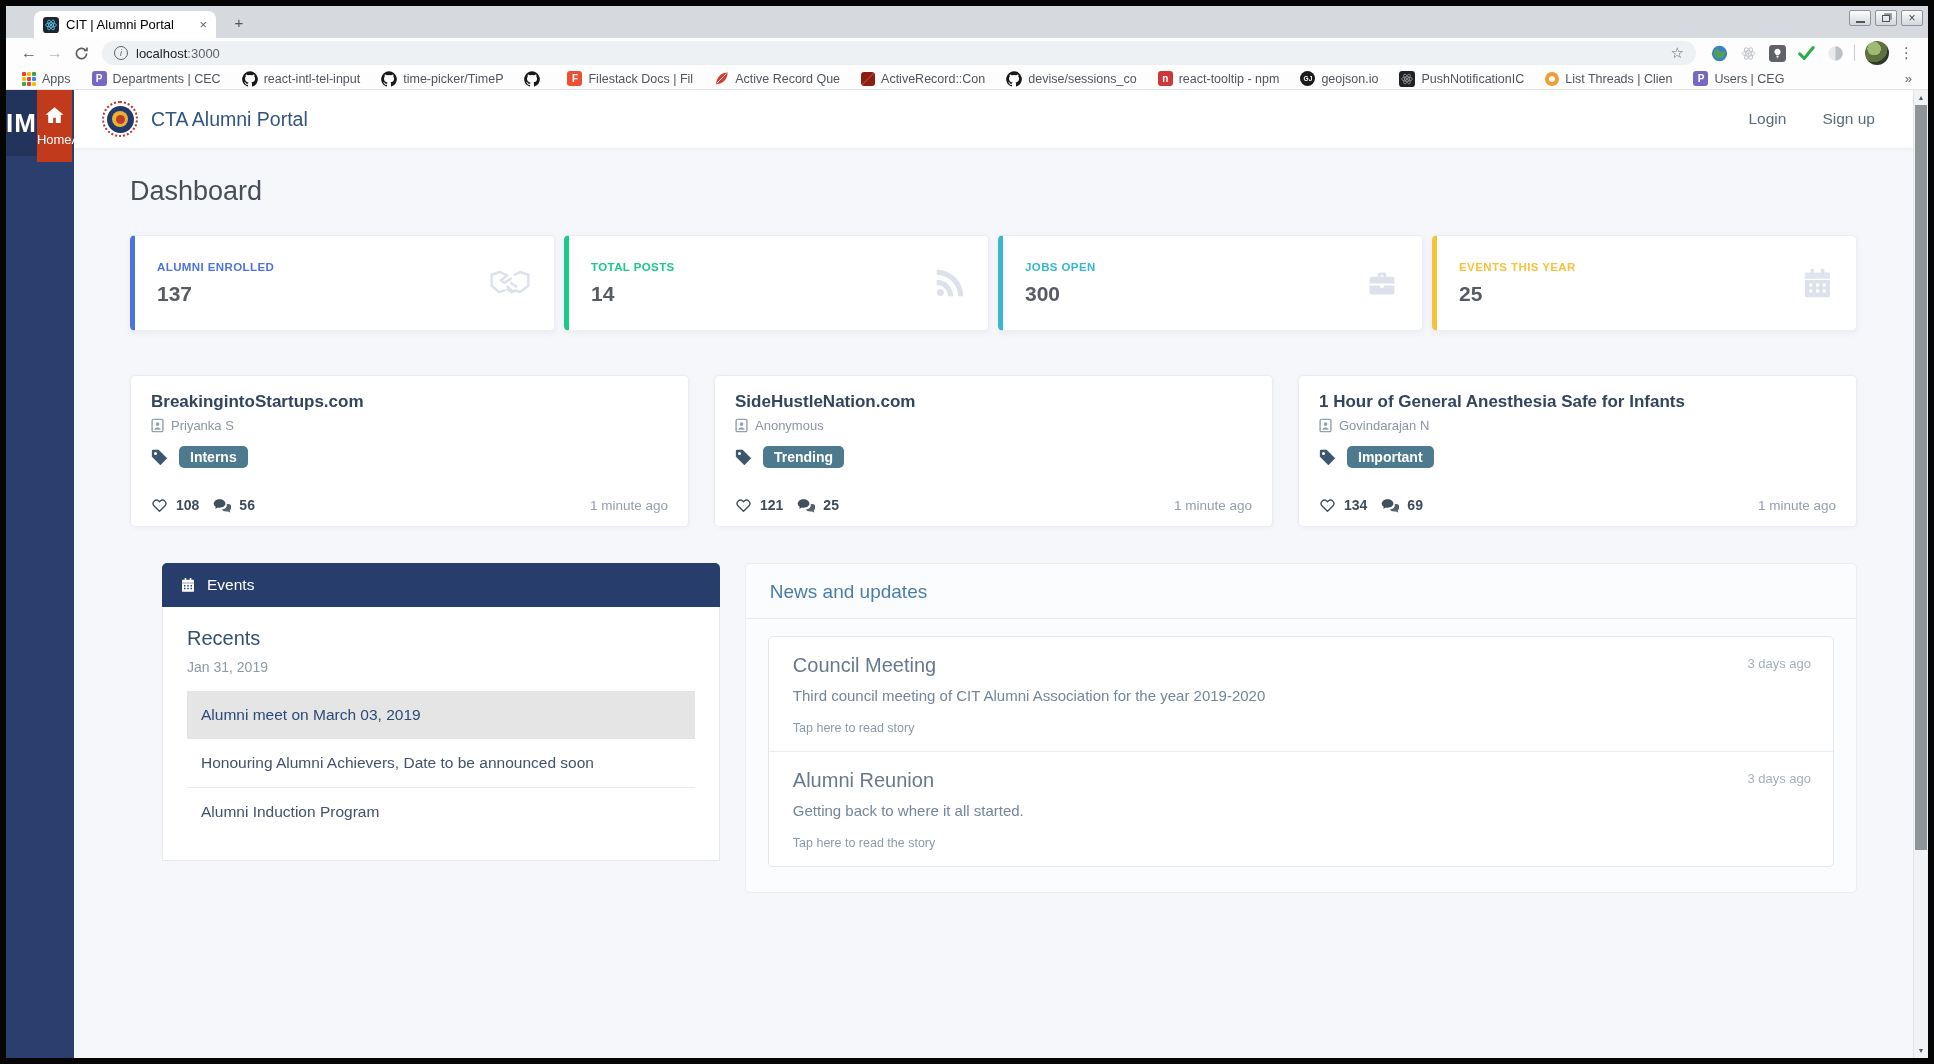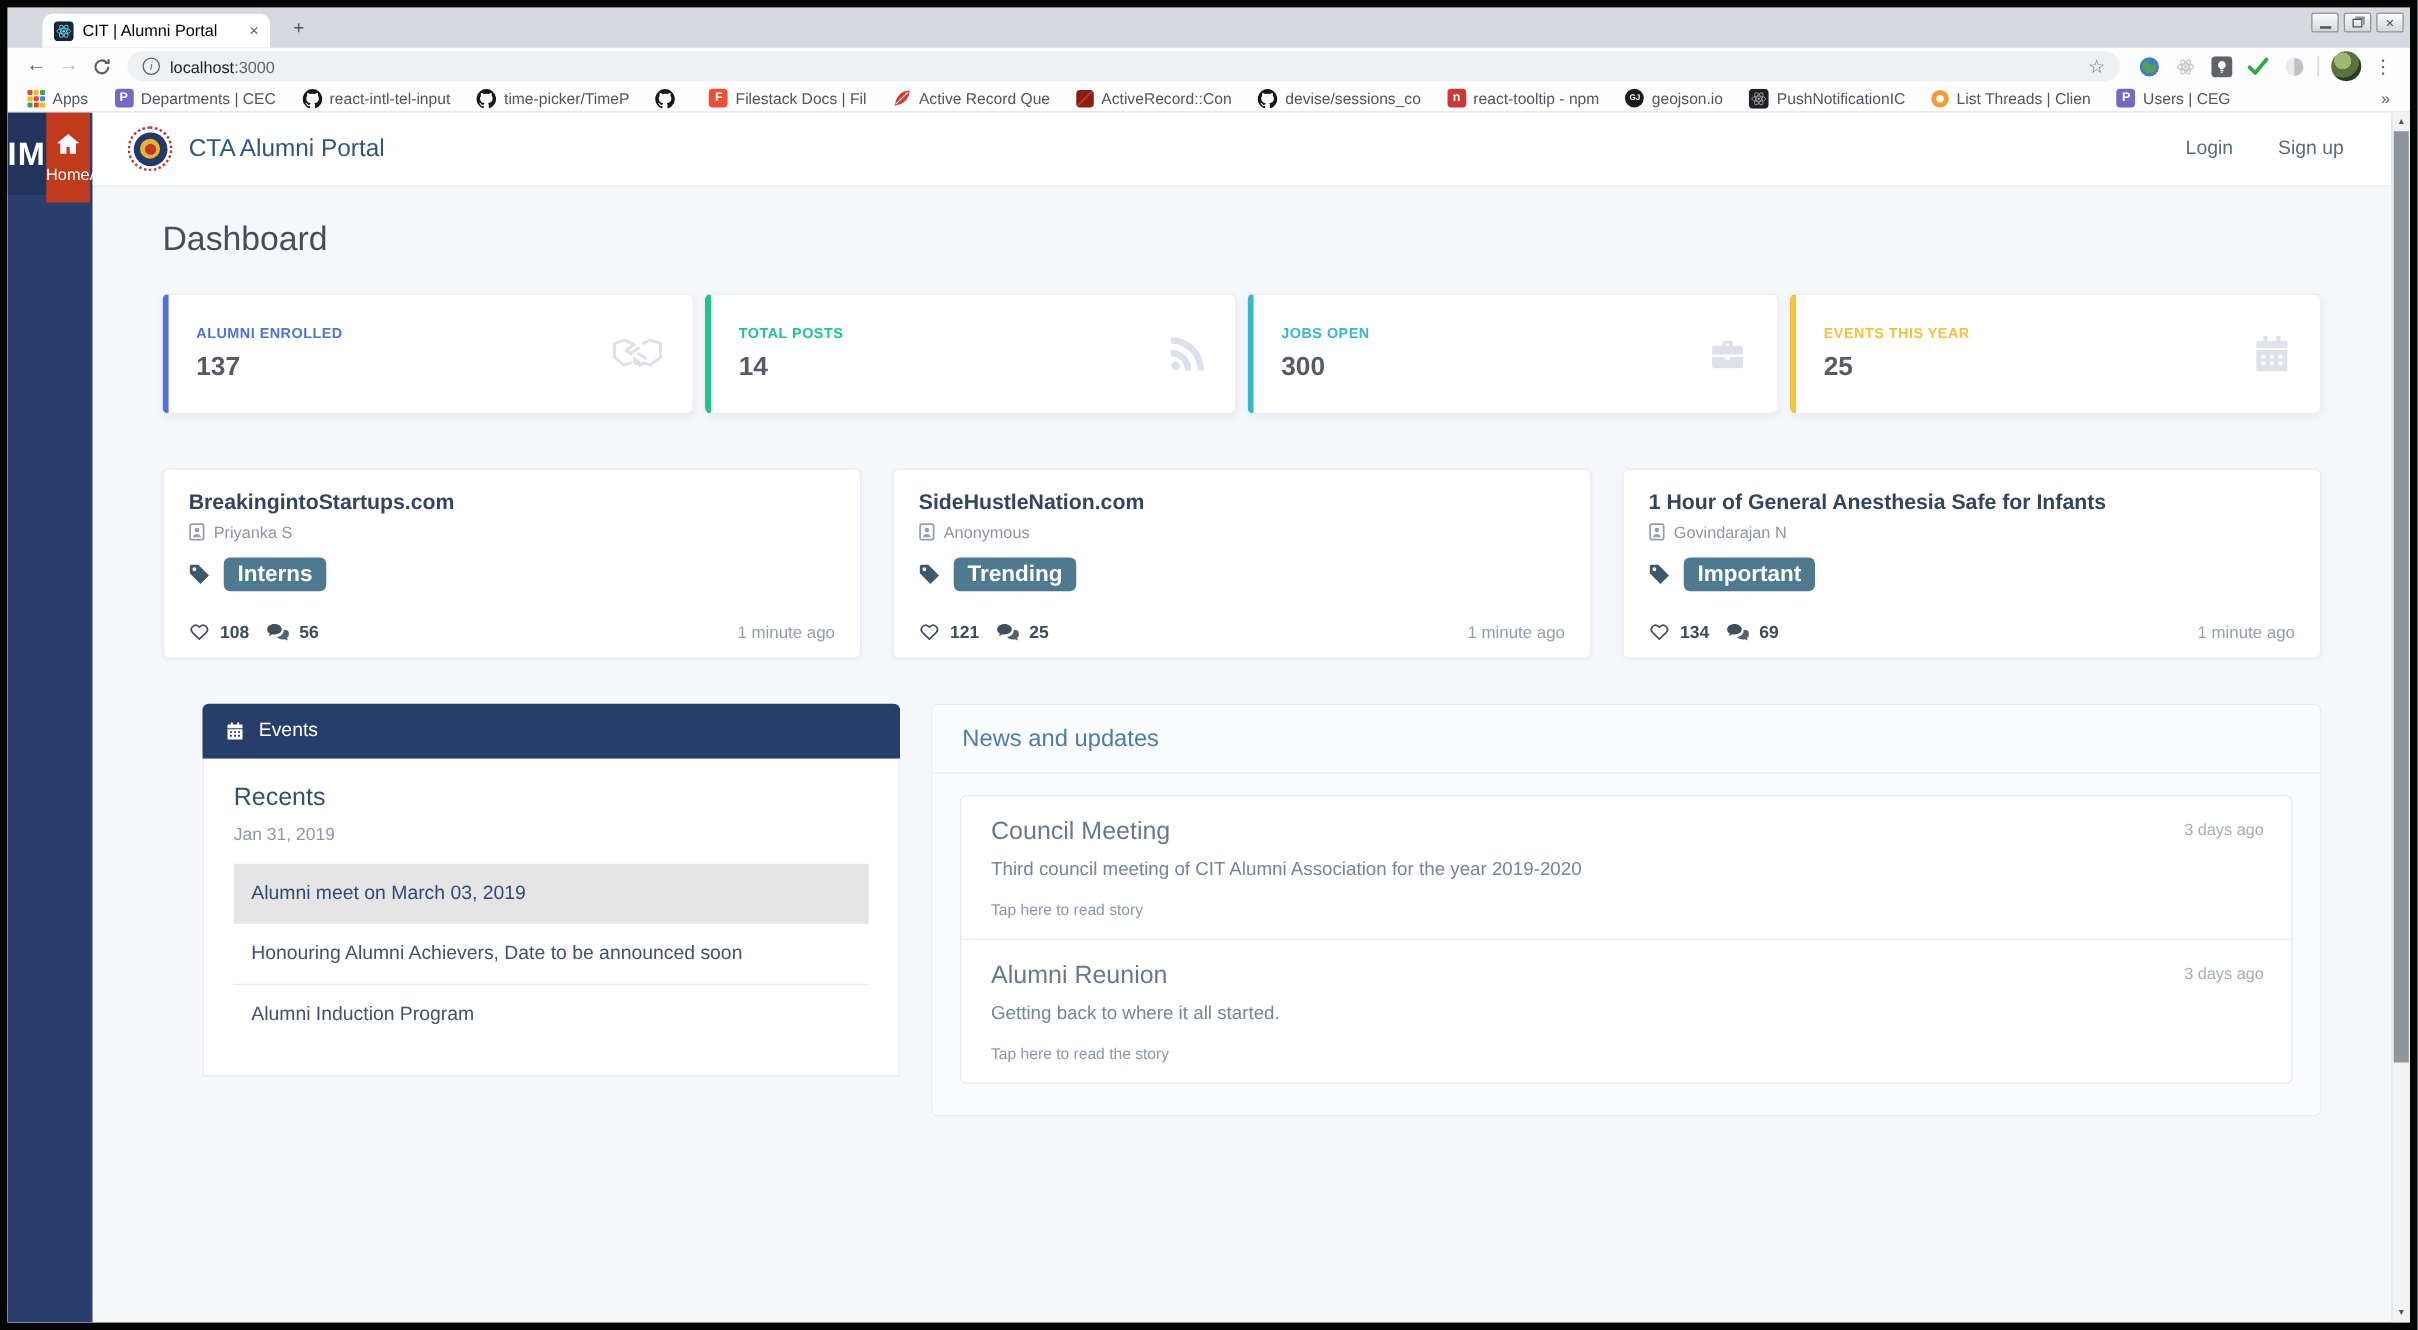--- a/index.html
+++ b/index.html
@@ -71,21 +71,21 @@
   .stat-value { font-size:21px; font-weight:bold; color:#565b66; }
   .stat-icon { margin-left:auto; color:#dde1ec; display:flex; }
 
   .posts-row { display:flex; gap:25px; margin-top:44px; }
   .post-card { flex:1; background:#fff; border:1px solid #e9ecf2; border-radius:5px; box-shadow:0 1px 4px rgba(60,70,110,.05); padding:16px 20px 13px; height:152px; display:flex; flex-direction:column; }
   .post-title { font-size:17px; font-weight:bold; color:#32455f; white-space:nowrap; overflow:hidden; }
   .post-author { display:flex; align-items:center; gap:7px; color:#8b95a4; font-size:13px; margin-top:6px; }
   .post-author svg { color:#97a1ae; }
   .post-tags { display:flex; align-items:center; gap:11px; margin-top:13px; }
   .tag-ic { color:#3d586d; display:flex; }
-  .badge { background:#4e7a90; color:#fff; font-size:18px; font-weight:bold; padding:3px 11px; border-radius:5px; }
+  .badge { background:#4e7a90; color:#fff; font-size:14px; font-weight:bold; padding:3px 11px; border-radius:5px; }
   .post-footer { margin-top:auto; display:flex; align-items:center; gap:8px; font-size:14px; font-weight:bold; color:#3e4b5a; }
   .post-footer svg { color:#42505e; }
   .post-time { margin-left:auto; font-weight:400; font-size:13.5px; color:#939eac; }
 
   .bottom-row { display:flex; gap:25px; margin-top:36px; align-items:flex-start; }
   .events-panel { width:32.3%; flex:none;margin-left:32px; }
   .events-header { background:#273d6c; color:#fff; height:44px; border-radius:5px 5px 0 0; display:flex; align-items:center; gap:11px; padding:0 18px; font-size:15.5px; }
   .events-header svg { width:16px; height:16px; }
   .events-body { background:#fff; border:1px solid #e5e9f0; border-top:none; padding:20px 24px 24px; }
   .recents { font-size:20px; color:#33506f; font-weight:400; }

